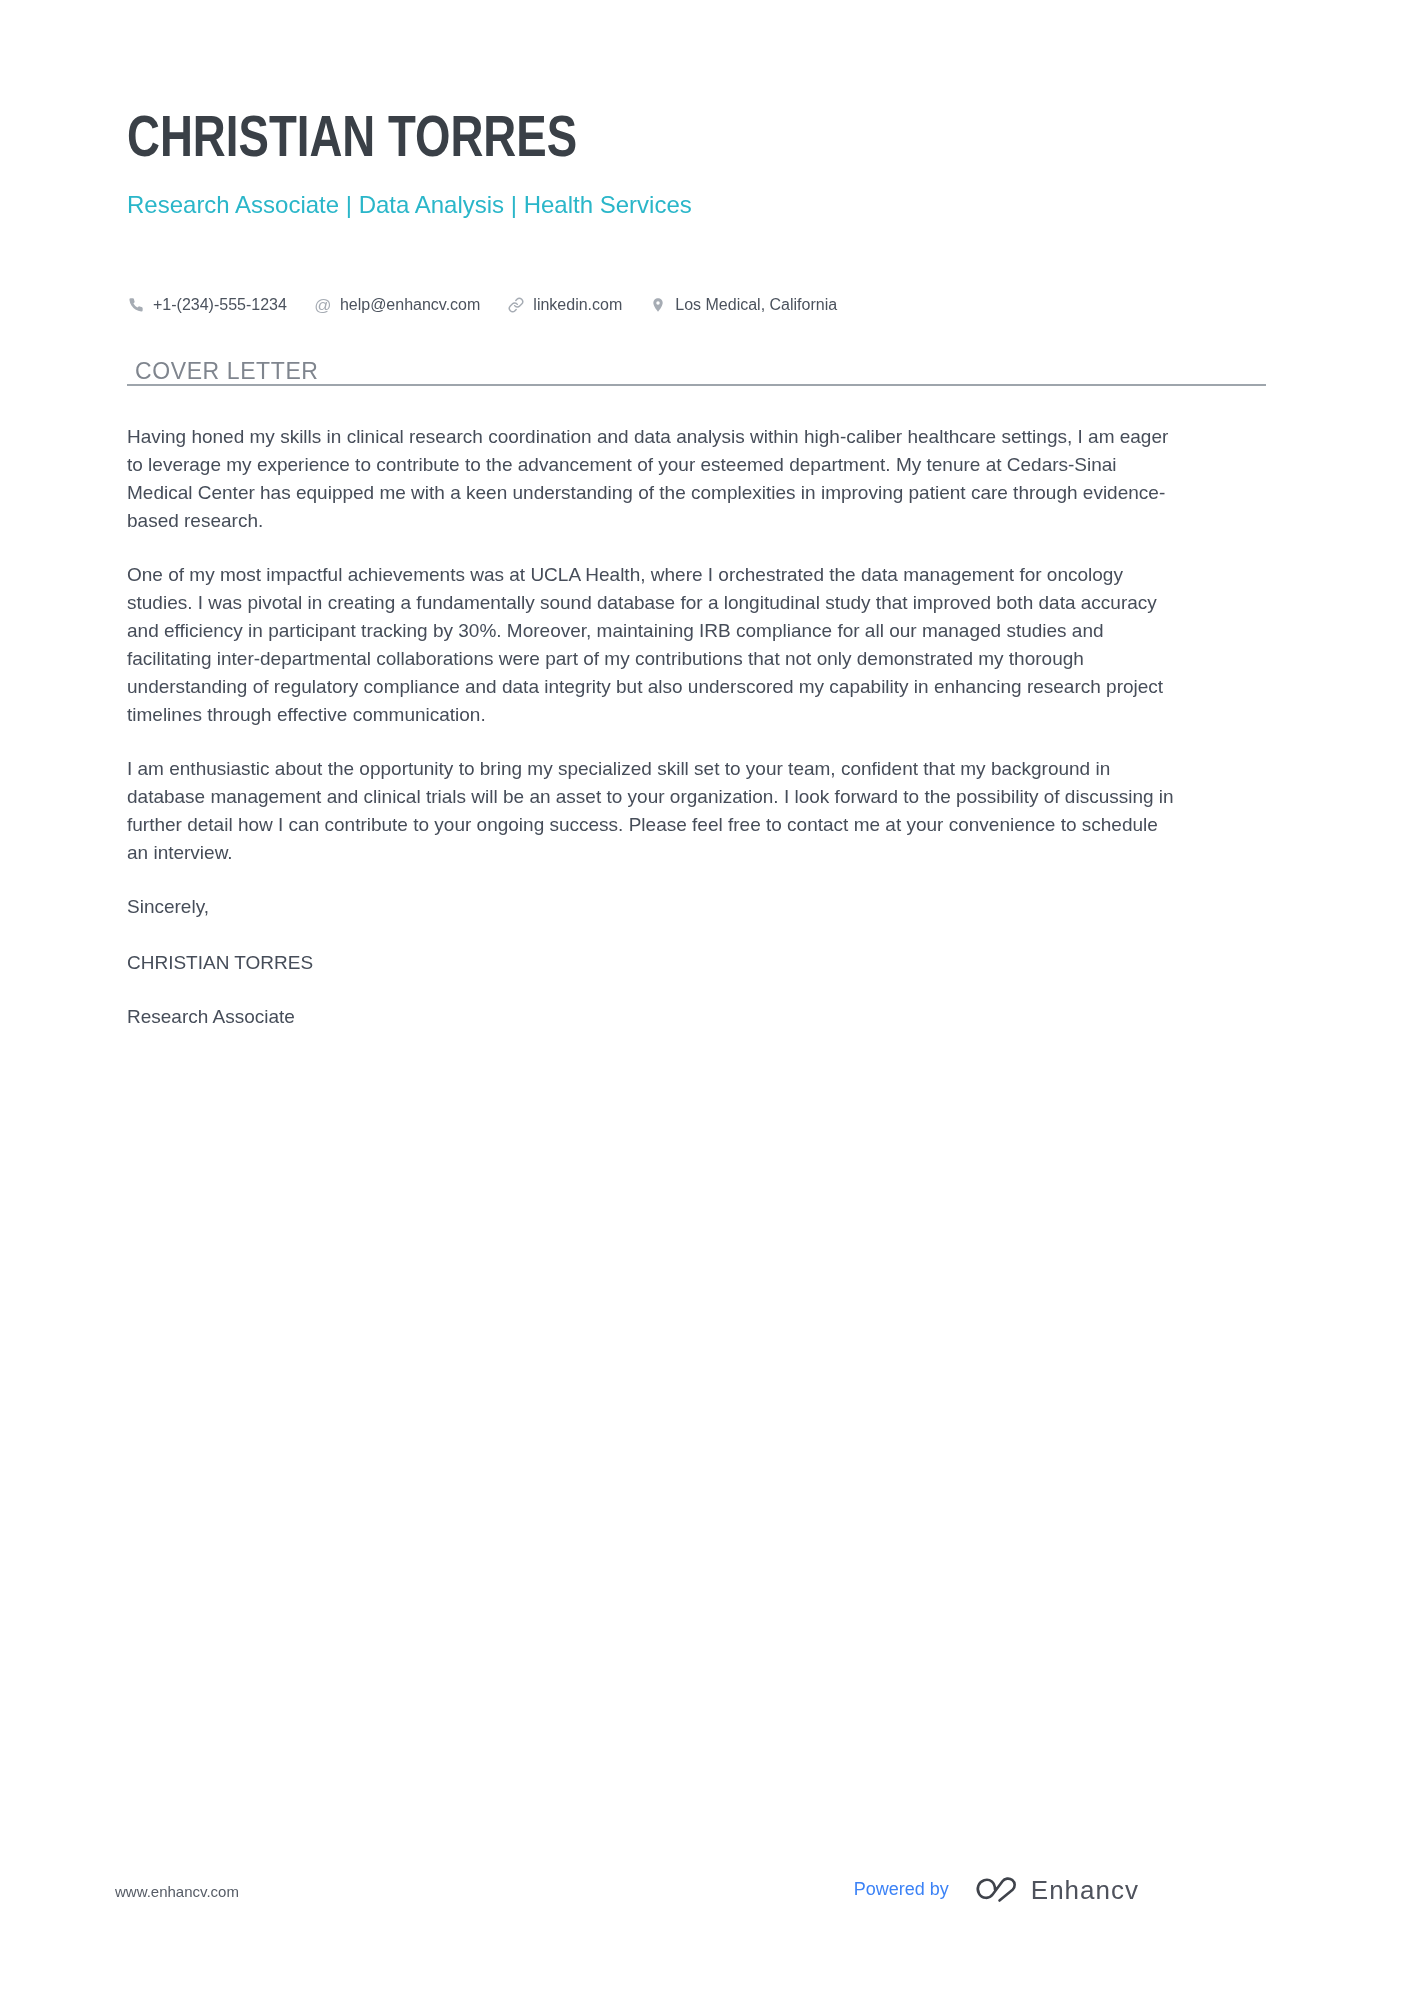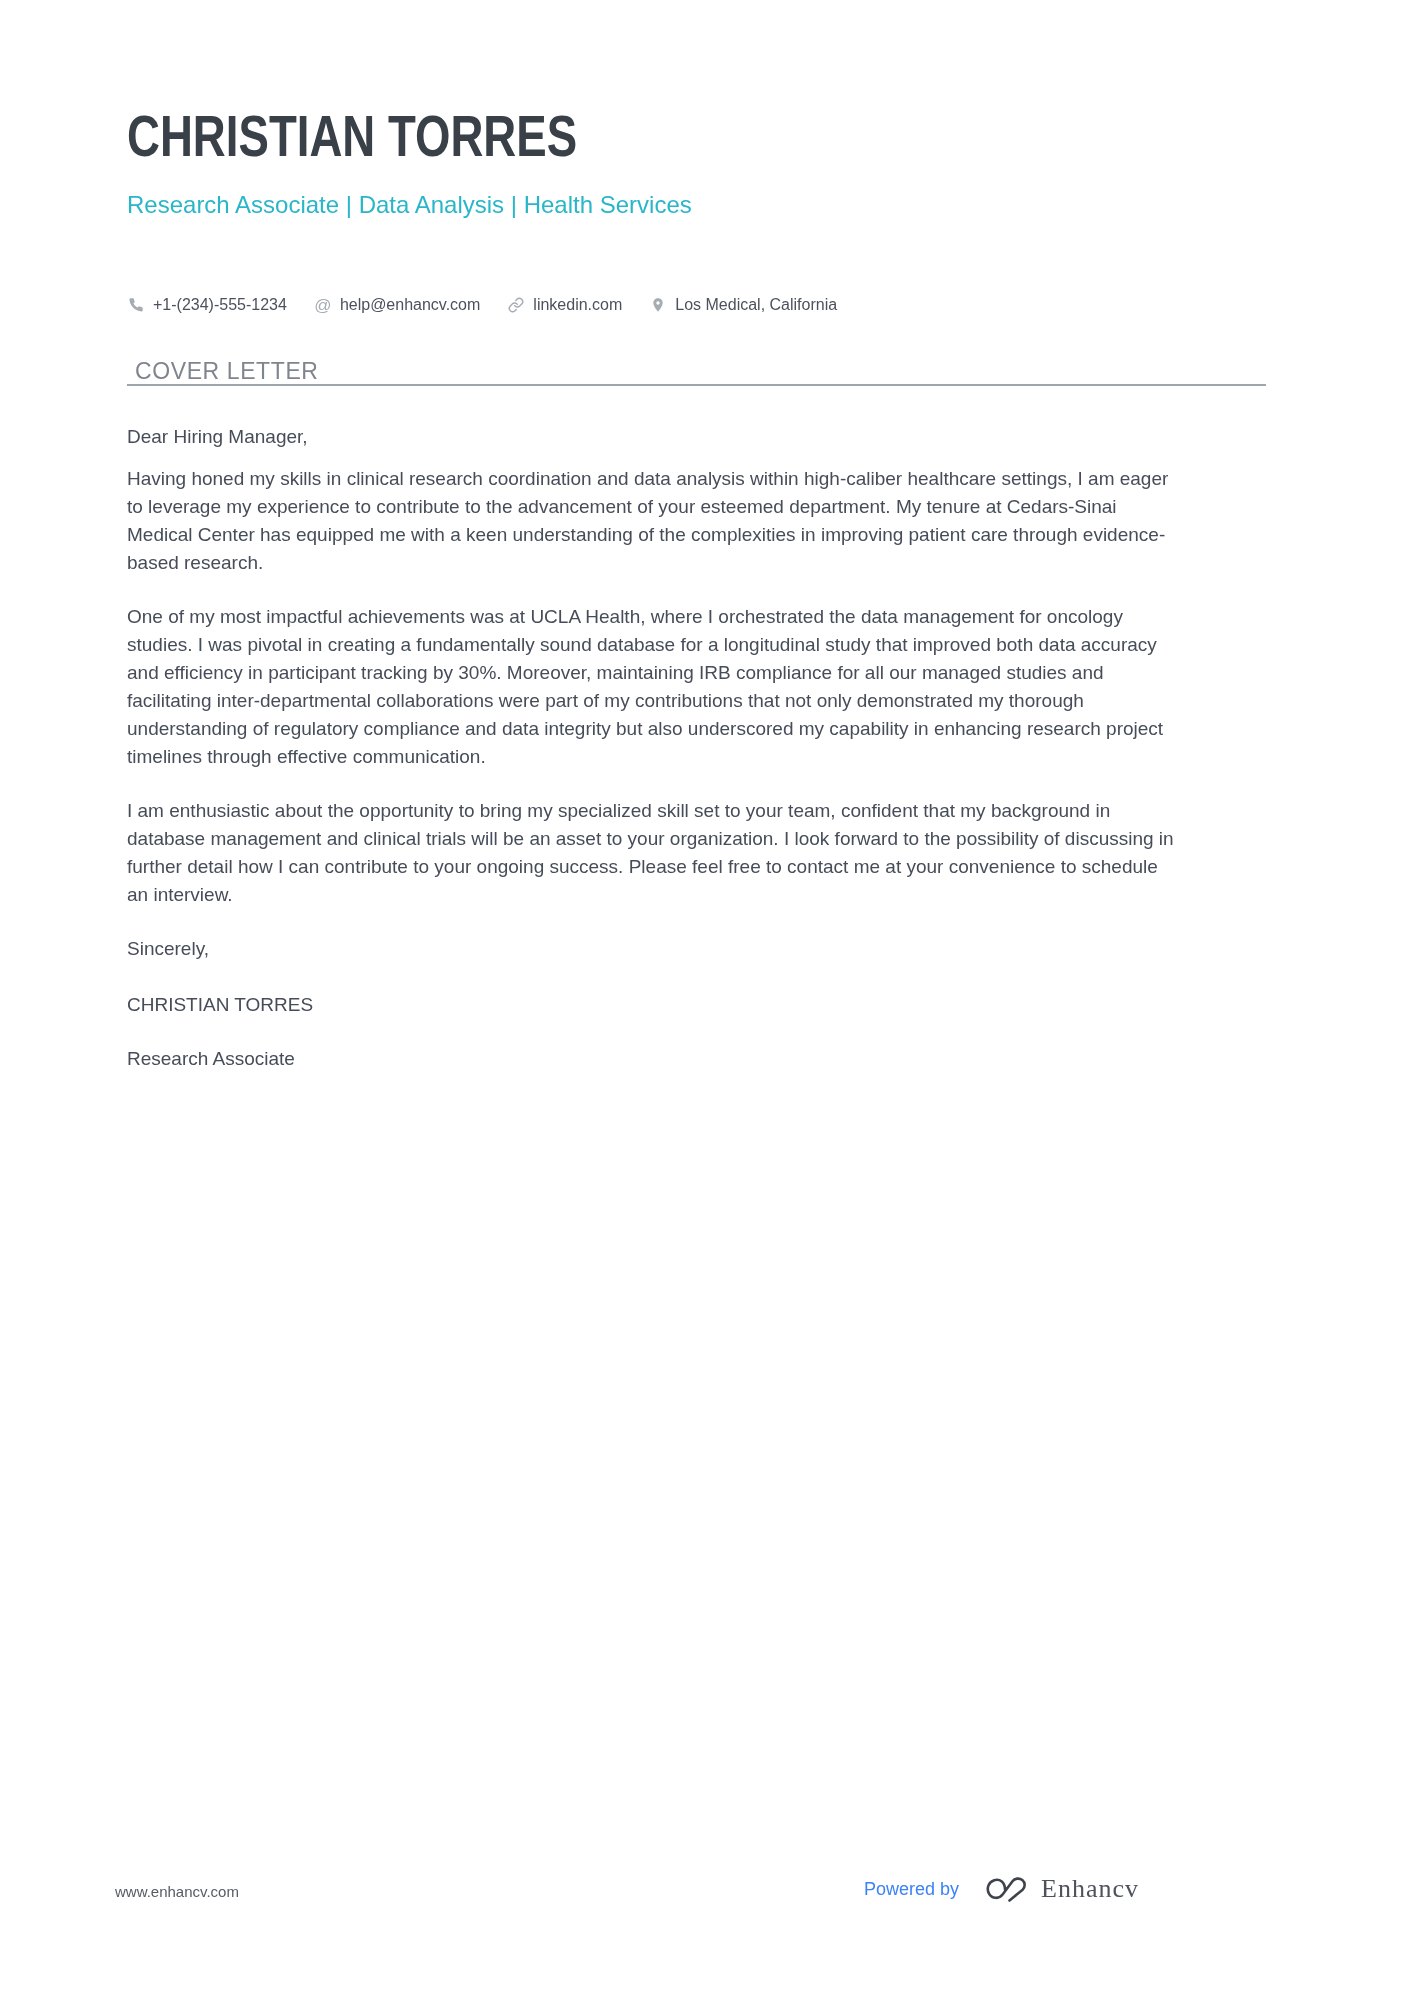--- a/index.html
+++ b/index.html
@@ -62,21 +62,21 @@
   
   .footer-left {
     position: absolute; left: 115px; top: 1883px;
     font-size: 15px; color: #565c66;
   }
   .footer-right {
     position: absolute; right: 127px; top: 1872px;
     display: flex; align-items: center; gap: 22px;
   }
   .powered-by { font-size: 18px; color: #3b82f6; }
-  .brand-lockup { display: flex; align-items: center; gap: 10px; font-family: Liberation Serif, serif; }
+  .brand-lockup { display: flex; align-items: flex-end; gap: 10px; }
   .brand-mark svg { width: 50px; height: 34px; display: block; }
   .brand-name {
     font-size: 26px; color: #4e525c; letter-spacing: 1px; font-weight: 400;
   }
 </style>
 </head>
 <body>
 
 <div class="page">
 
@@ -113,21 +113,20 @@
           </svg>
       </span>
       <span>Los Medical, California</span>
     </div>
   </div>
 
   <div class="section-label">COVER LETTER</div>
   <div class="section-rule"></div>
 
   <div class="letter">
-    <p class="salutation">Dear Hiring Manager,</p>
     <p class="para">Having honed my skills in clinical research coordination and data analysis within high-caliber healthcare settings, I am eager to leverage my experience to contribute to the advancement of your esteemed department. My tenure at Cedars-Sinai Medical Center has equipped me with a keen understanding of the complexities in improving patient care through evidence-based research.</p>
     <p class="para">One of my most impactful achievements was at UCLA Health, where I orchestrated the data management for oncology studies. I was pivotal in creating a fundamentally sound database for a longitudinal study that improved both data accuracy and efficiency in participant tracking by 30%. Moreover, maintaining IRB compliance for all our managed studies and facilitating inter-departmental collaborations were part of my contributions that not only demonstrated my thorough understanding of regulatory compliance and data integrity but also underscored my capability in enhancing research project timelines through effective communication.</p>
     <p class="para">I am enthusiastic about the opportunity to bring my specialized skill set to your team, confident that my background in database management and clinical trials will be an asset to your organization. I look forward to the possibility of discussing in further detail how I can contribute to your ongoing success. Please feel free to contact me at your convenience to schedule an interview.</p>
     <p class="closing">Sincerely,</p>
     <p class="sig-name">CHRISTIAN TORRES</p>
     <p class="sig-title">Research Associate</p>
   </div>
 
   <div class="footer-left">www.enhancv.com</div>
 

